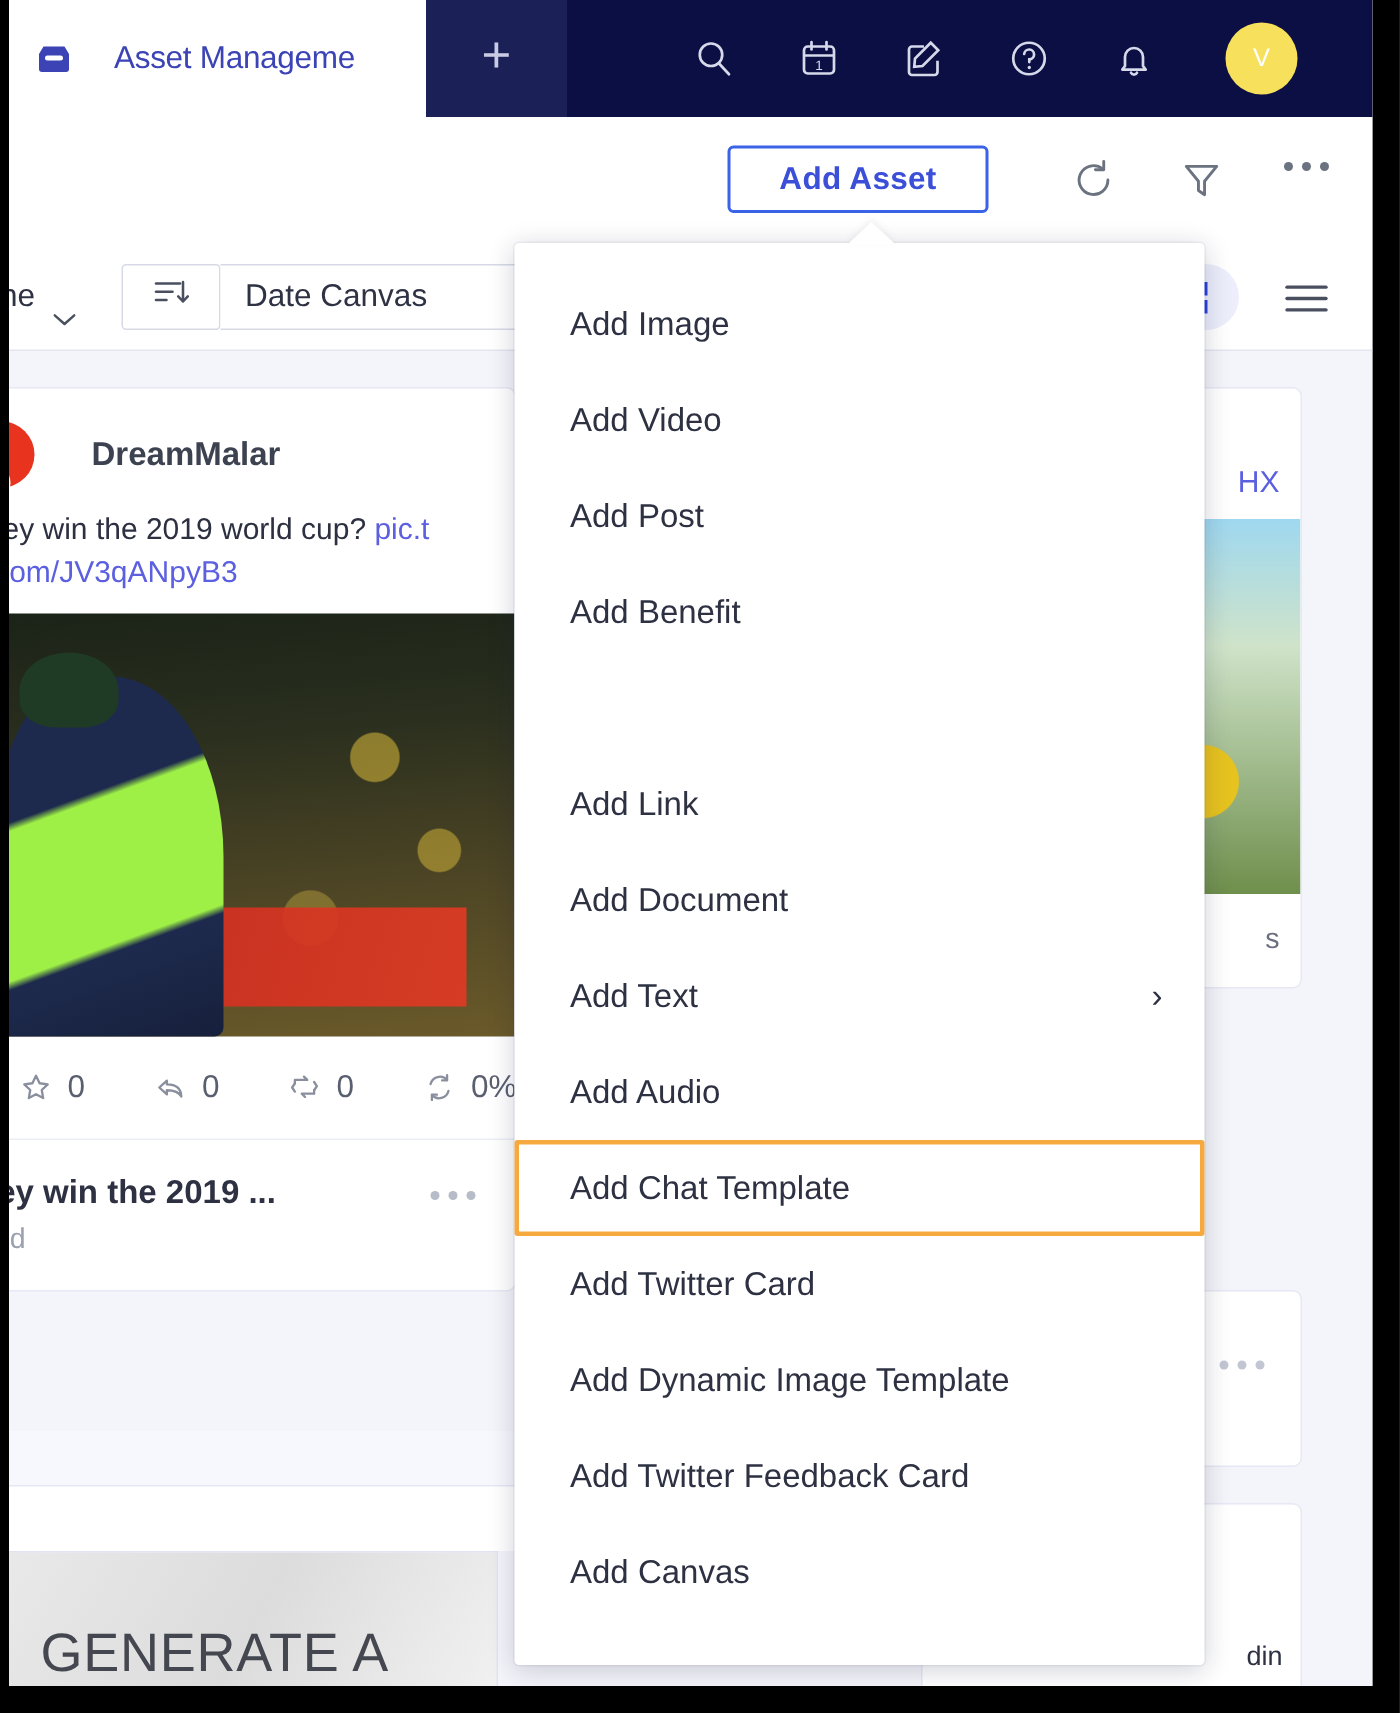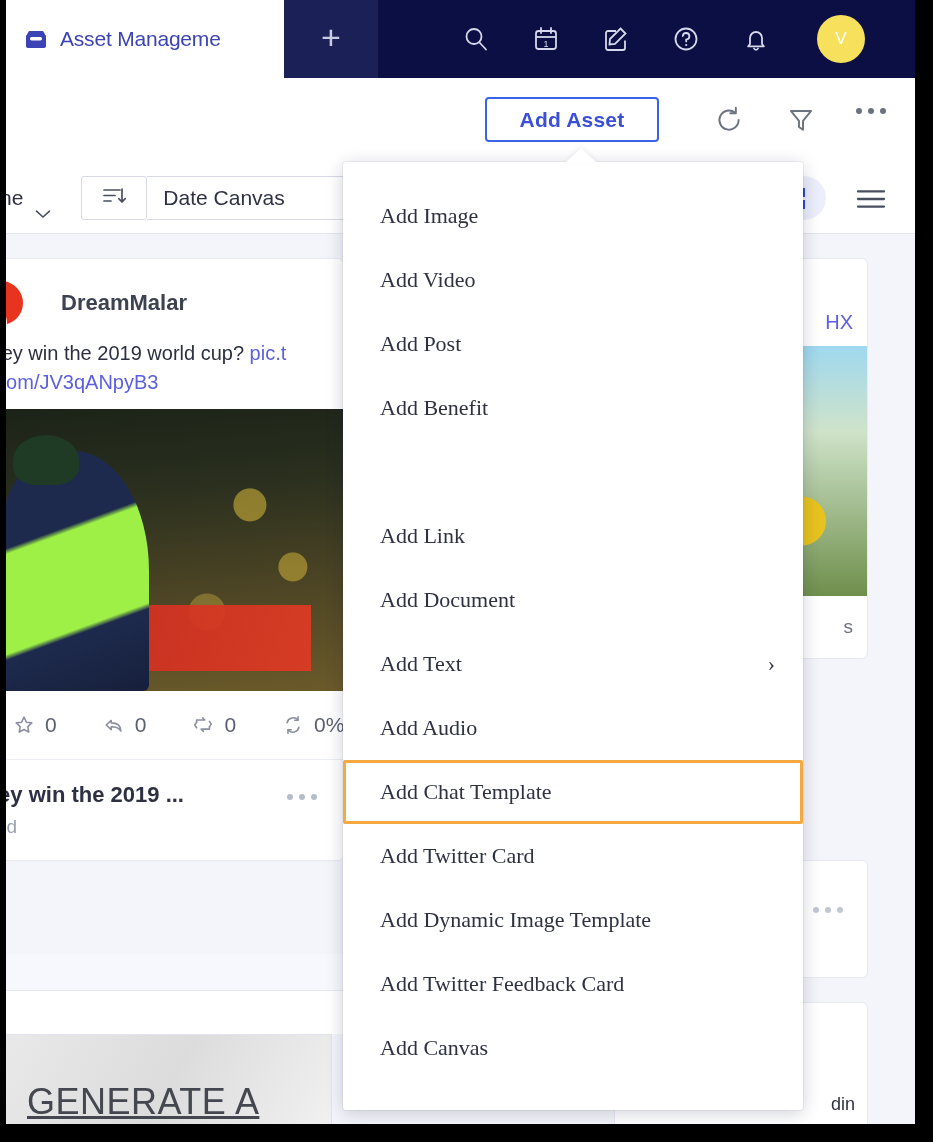--- a/index.html
+++ b/index.html
@@ -28,21 +28,21 @@
   #topbar {
     position: absolute; left: 0; top: 0;
     width: 909px; height: 78px;
     background: #0b0f43;
   }
   #tab-active {
     position: absolute; left: 0; top: 0;
     width: 278px; height: 78px;
     background: #ffffff;
     display: flex; align-items: center;
-    padding-left: 18px; gap: 12px;
+    padding-left: 18px; gap: 28px;
   }
   #tab-active .tab-label {
     color: #3b43b5;
     font-size: 21px;
     letter-spacing: -0.2px;
     white-space: nowrap;
     overflow: hidden;
   }
   .inbox-icon { width: 24px; height: 20px; flex: 0 0 auto; }
   #tab-add {
@@ -243,21 +243,21 @@
 
   
   #card-bottom {
     position: absolute; left: -4px; top: 800px;
     width: 330px; height: 130px;
     background: linear-gradient(120deg, #e9e9e9 0%, #dcdcdc 48%, #f3f3f3 100%);
     border: 1px solid #e1e3ee;
   }
   #card-bottom .gen {
     position: absolute; left: 24px; top: 46px;
-    font-size: 36px; color: #44474f; letter-spacing: 0.5px; text-decoration: underline;
+    font-size: 36px; color: #44474f; letter-spacing: 0.5px;
   }
   #strip-bottom {
     position: absolute; left: -4px; top: 756px;
     width: 604px; height: 44px;
     background: #ffffff; border-top: 1px solid #e6e8f3;
   }
   #strip-bottom2 {
     position: absolute; left: -4px; top: 720px;
     width: 604px; height: 36px;
     background: #f7f8fd;
@@ -286,21 +286,20 @@
     z-index: 41;
     filter: drop-shadow(0 -2px 2px rgba(20,24,60,.06));
   }
   .menu-item {
     position: absolute;
     left: 0; width: 460px; height: 64px;
     display: flex; align-items: center;
     padding-left: 37px; padding-right: 28px;
     font-size: 22px; color: #2d3142;
     white-space: nowrap;
-    font-family: Liberation Serif, serif;
   }
   .menu-item .caret { margin-left: auto; color: #2d3142; font-size: 22px; }
   .menu-item.highlight {
     border: 3px solid #f5a93f;
     border-radius: 2px;
     padding-left: 34px;
   }
 </style>
 </head>
 <body>

